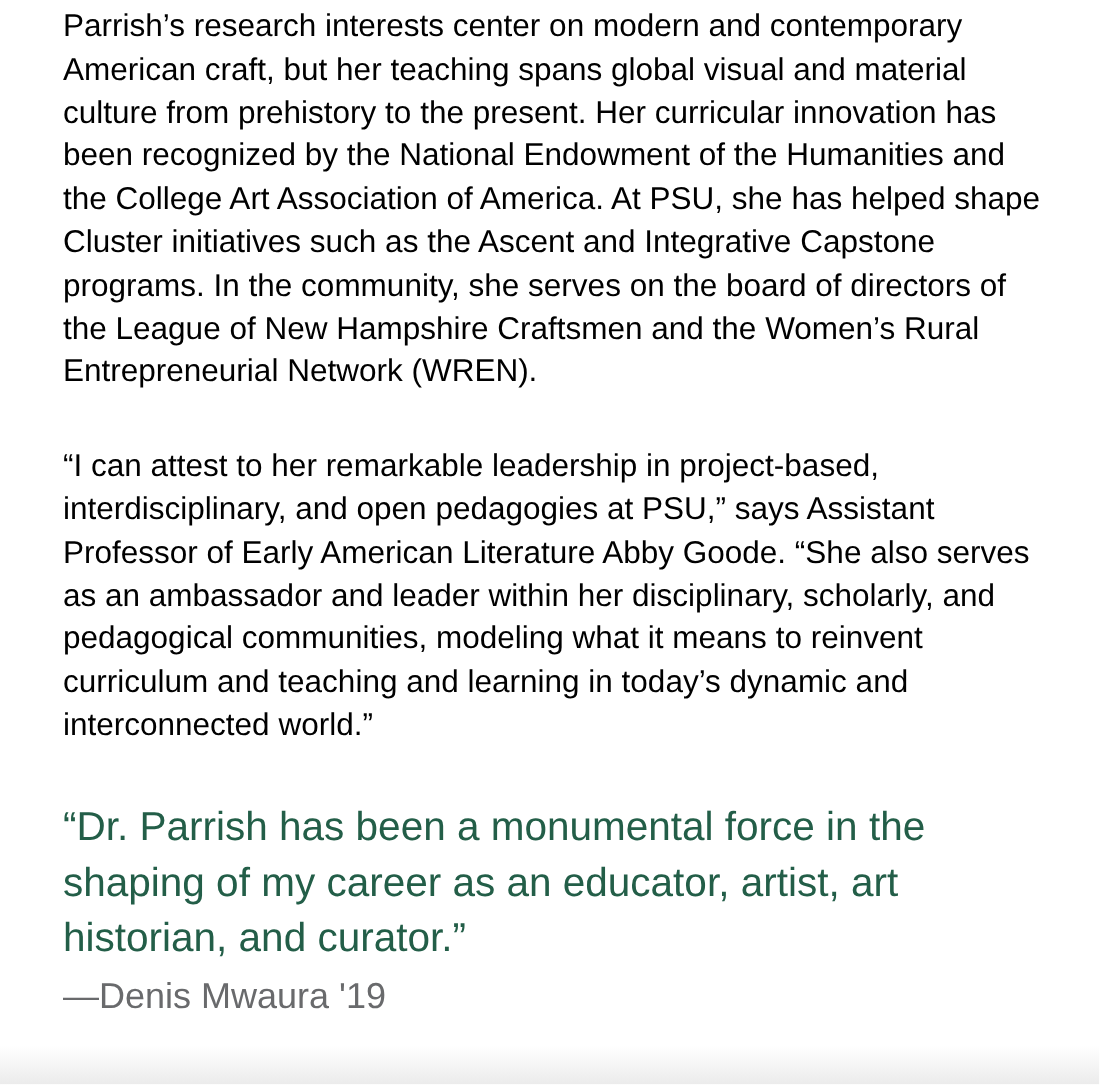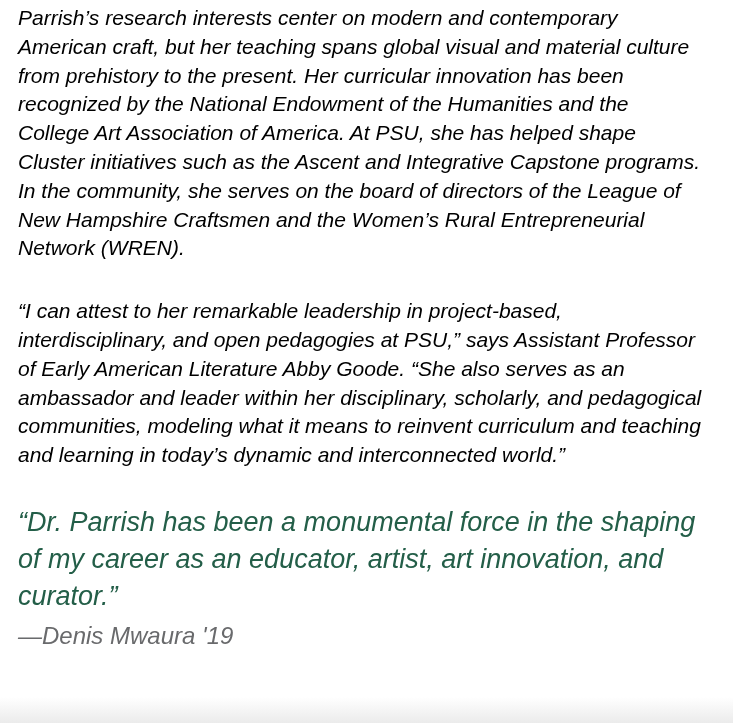--- a/index.html
+++ b/index.html
@@ -8,22 +8,21 @@
 
   .page {
     position: relative;
     width: 733px;
     height: 723px;
     background: #ffffff;
     overflow: hidden;
   }
 
   .article-body {
-    padding: 4px 31px 0 18px; 
-    font-style: italic;
+    padding: 4px 31px 0 42px; 
   }
 
   .body-paragraph {
     font-size: 21px;
     line-height: 28.8px;
     color: #000000;
     margin: 0 0 34px 0;
     letter-spacing: 0;
   }
 
@@ -59,20 +58,20 @@
 <body>
 
 <div class="page">
   <article class="article-body">
 
     <p class="body-paragraph">Parrish’s research interests center on modern and contemporary American craft, but her teaching spans global visual and material culture from prehistory to the present. Her curricular innovation has been recognized by the National Endowment of the Humanities and the College Art Association of America. At PSU, she has helped shape Cluster initiatives such as the Ascent and Integrative Capstone programs. In the community, she serves on the board of directors of the League of New Hampshire Craftsmen and the Women’s Rural Entrepreneurial Network (WREN).</p>
 
     <p class="body-paragraph">“I can attest to her remarkable leadership in project-based, interdisciplinary, and open pedagogies at PSU,” says Assistant Professor of Early American Literature Abby Goode. “She also serves as an ambassador and leader within her disciplinary, scholarly, and pedagogical communities, modeling what it means to reinvent curriculum and teaching and learning in today’s dynamic and interconnected world.”</p>
 
     <blockquote class="pull-quote">
-      <p class="pull-quote-text" style="color: rgb(35, 94, 72);">“Dr. Parrish has been a monumental force in the shaping of my career as an educator, artist, art innovation, and curator.”</p>
+      <p class="pull-quote-text" style="color: rgb(35, 94, 72);">“Dr. Parrish has been a monumental force in the shaping of my career as an educator, artist, art historian, and curator.”</p>
       <p class="pull-quote-attribution" style="color: rgb(105, 106, 108);">—Denis Mwaura '19</p>
     </blockquote>
 
   </article>
 
   <div class="bottom-divider"></div>
 </div>
 
 </body></html>

